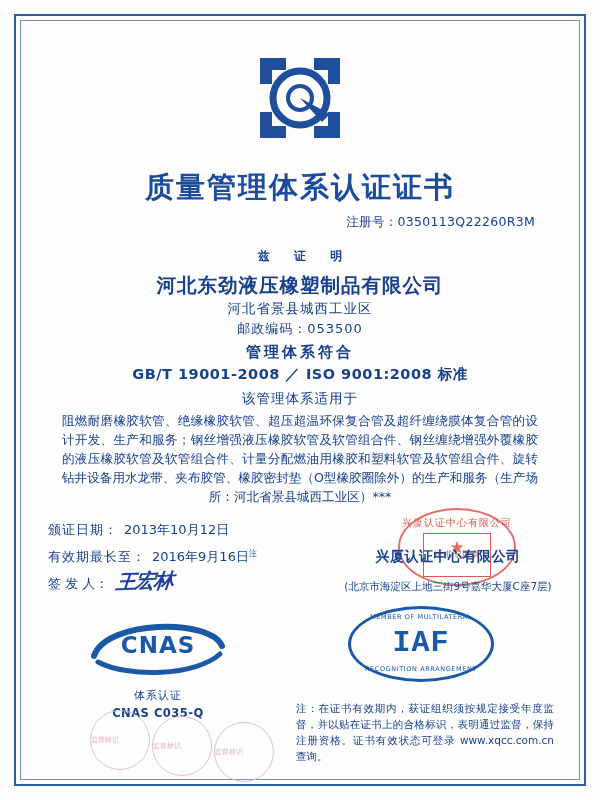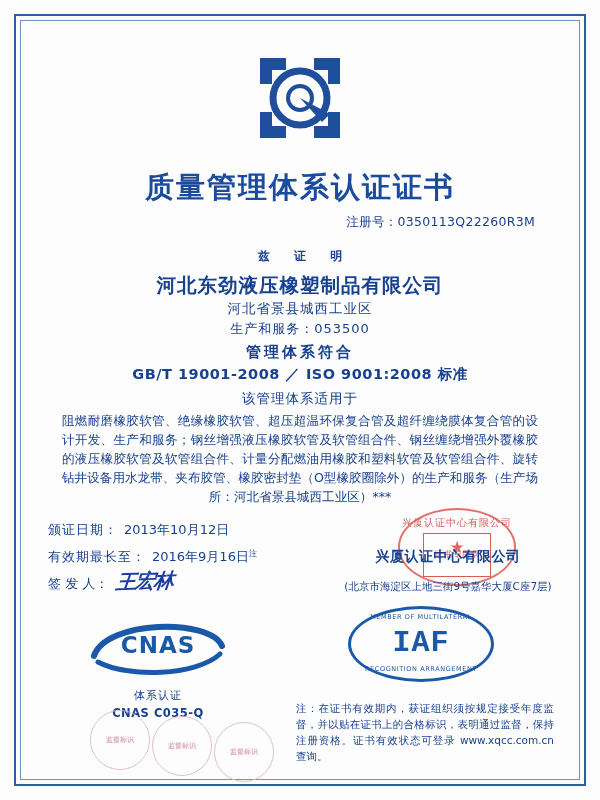--- a/index.html
+++ b/index.html
@@ -369,23 +369,21 @@
     color: #dca9b6;
     font-size: 7px;
     font-family: "DejaVu Sans", sans-serif;
     opacity: 0.9;
   }
   .ghost-seal span {
     position: absolute;
     left: 0; right: 0;
     top: 50%;
     transform: translateY(-50%);
-    text-align: center;
     line-height: 9px;
-    font-weight: bold;
   }
   .ghost-1 { left: 90px;  top: 710px; }
   .ghost-2 { left: 152px; top: 716px; }
   .ghost-3 { left: 214px; top: 722px; }
 </style>
 </head>
 <body>
 
 <div class="page">
   <div class="frame-outer"></div>
@@ -408,21 +406,21 @@
   <div class="title">质量管理体系认证证书</div>
 
   <div class="reg-no">
     <span>注册号：</span><span>0350113Q22260R3M</span>
   </div>
 
   <div class="center-line hereby">兹 证 明</div>
   <div class="center-line company">河北东劲液压橡塑制品有限公司</div>
   <div class="center-line address">河北省景县城西工业区</div>
   <div class="center-line postcode">
-    <span>生产和服务：</span><span>053500</span>
+    <span>邮政编码：</span><span>053500</span>
   </div>
   <div class="center-line conform">管理体系符合</div>
   <div class="center-line standard">GB/T 19001-2008 ／ ISO 9001:2008 标准</div>
   <div class="center-line scope-head">该管理体系适用于</div>
   <div class="scope-body">阻燃耐磨橡胶软管、绝缘橡胶软管、超压超温环保复合管及超纤缠绕膜体复合管的设计开发、生产和服务；钢丝增强液压橡胶软管及软管组合件、钢丝缠绕增强外覆橡胶的液压橡胶软管及软管组合件、计量分配燃油用橡胶和塑料软管及软管组合件、旋转钻井设备用水龙带、夹布胶管、橡胶密封垫（O型橡胶圈除外）的生产和服务（生产场所：河北省景县城西工业区）***</div>
 
   <div class="dates">
     <div class="row">
       <span class="lbl">颁证日期：</span><span class="val">2013年10月12日</span>
     </div>

